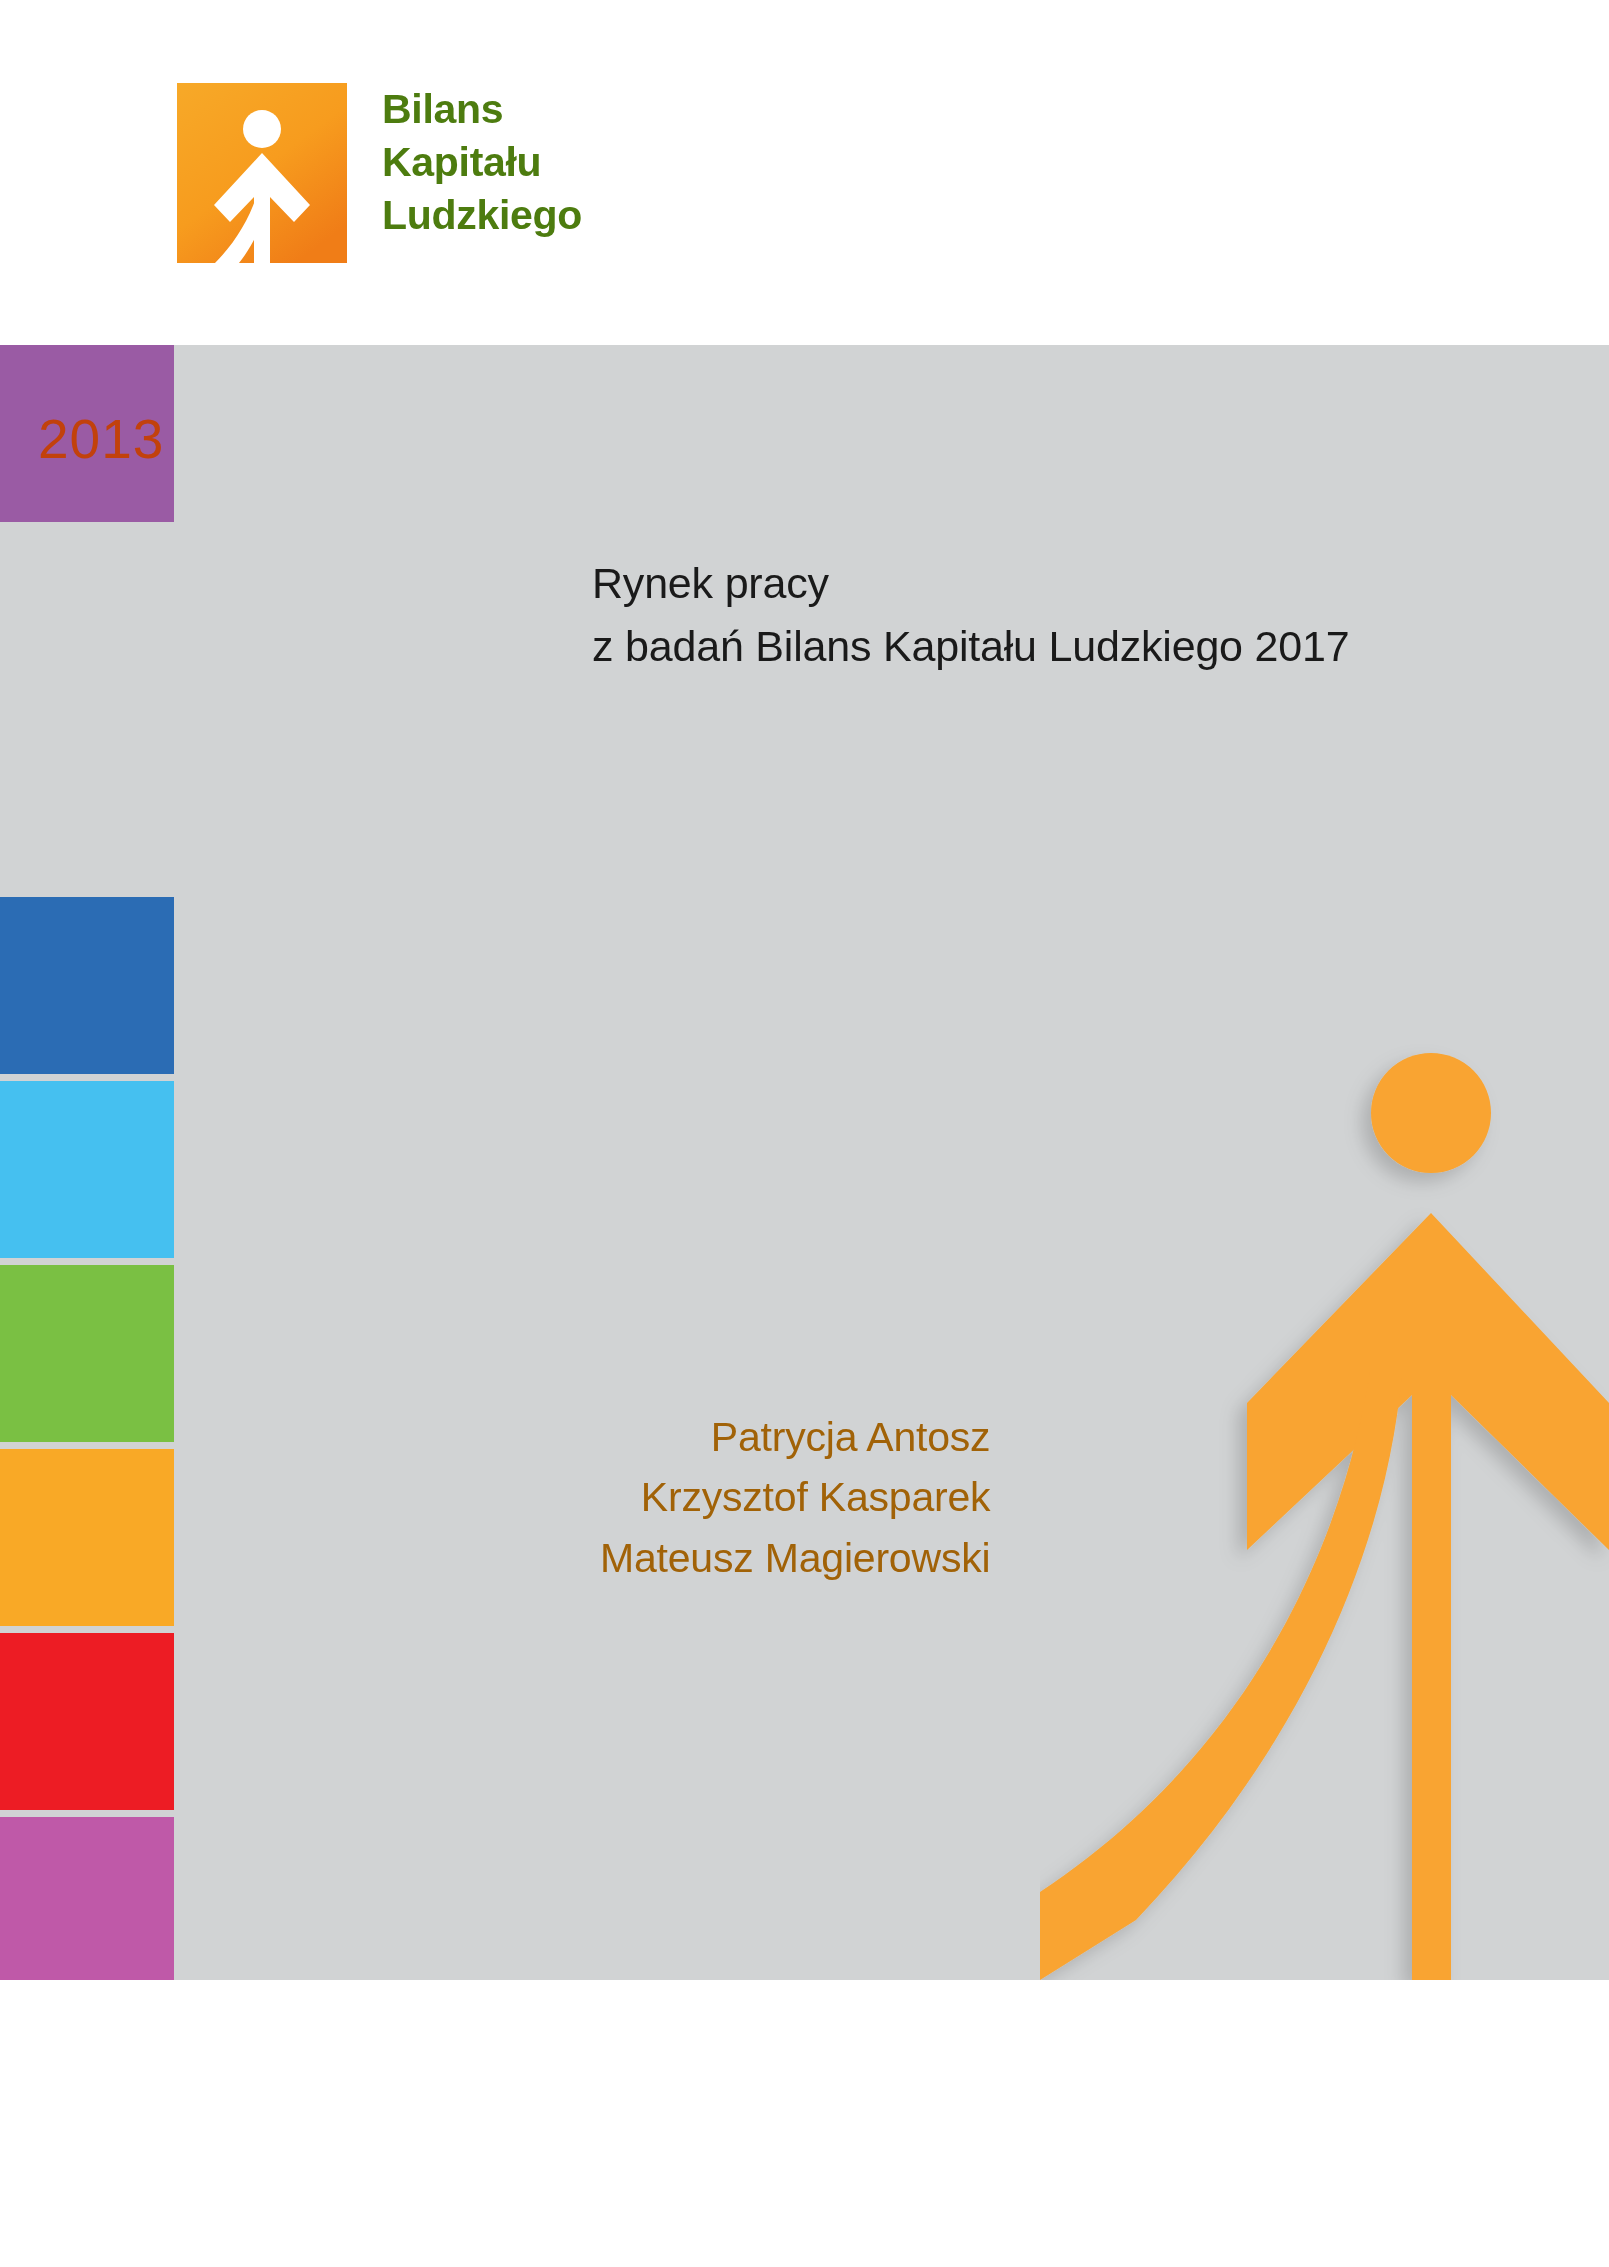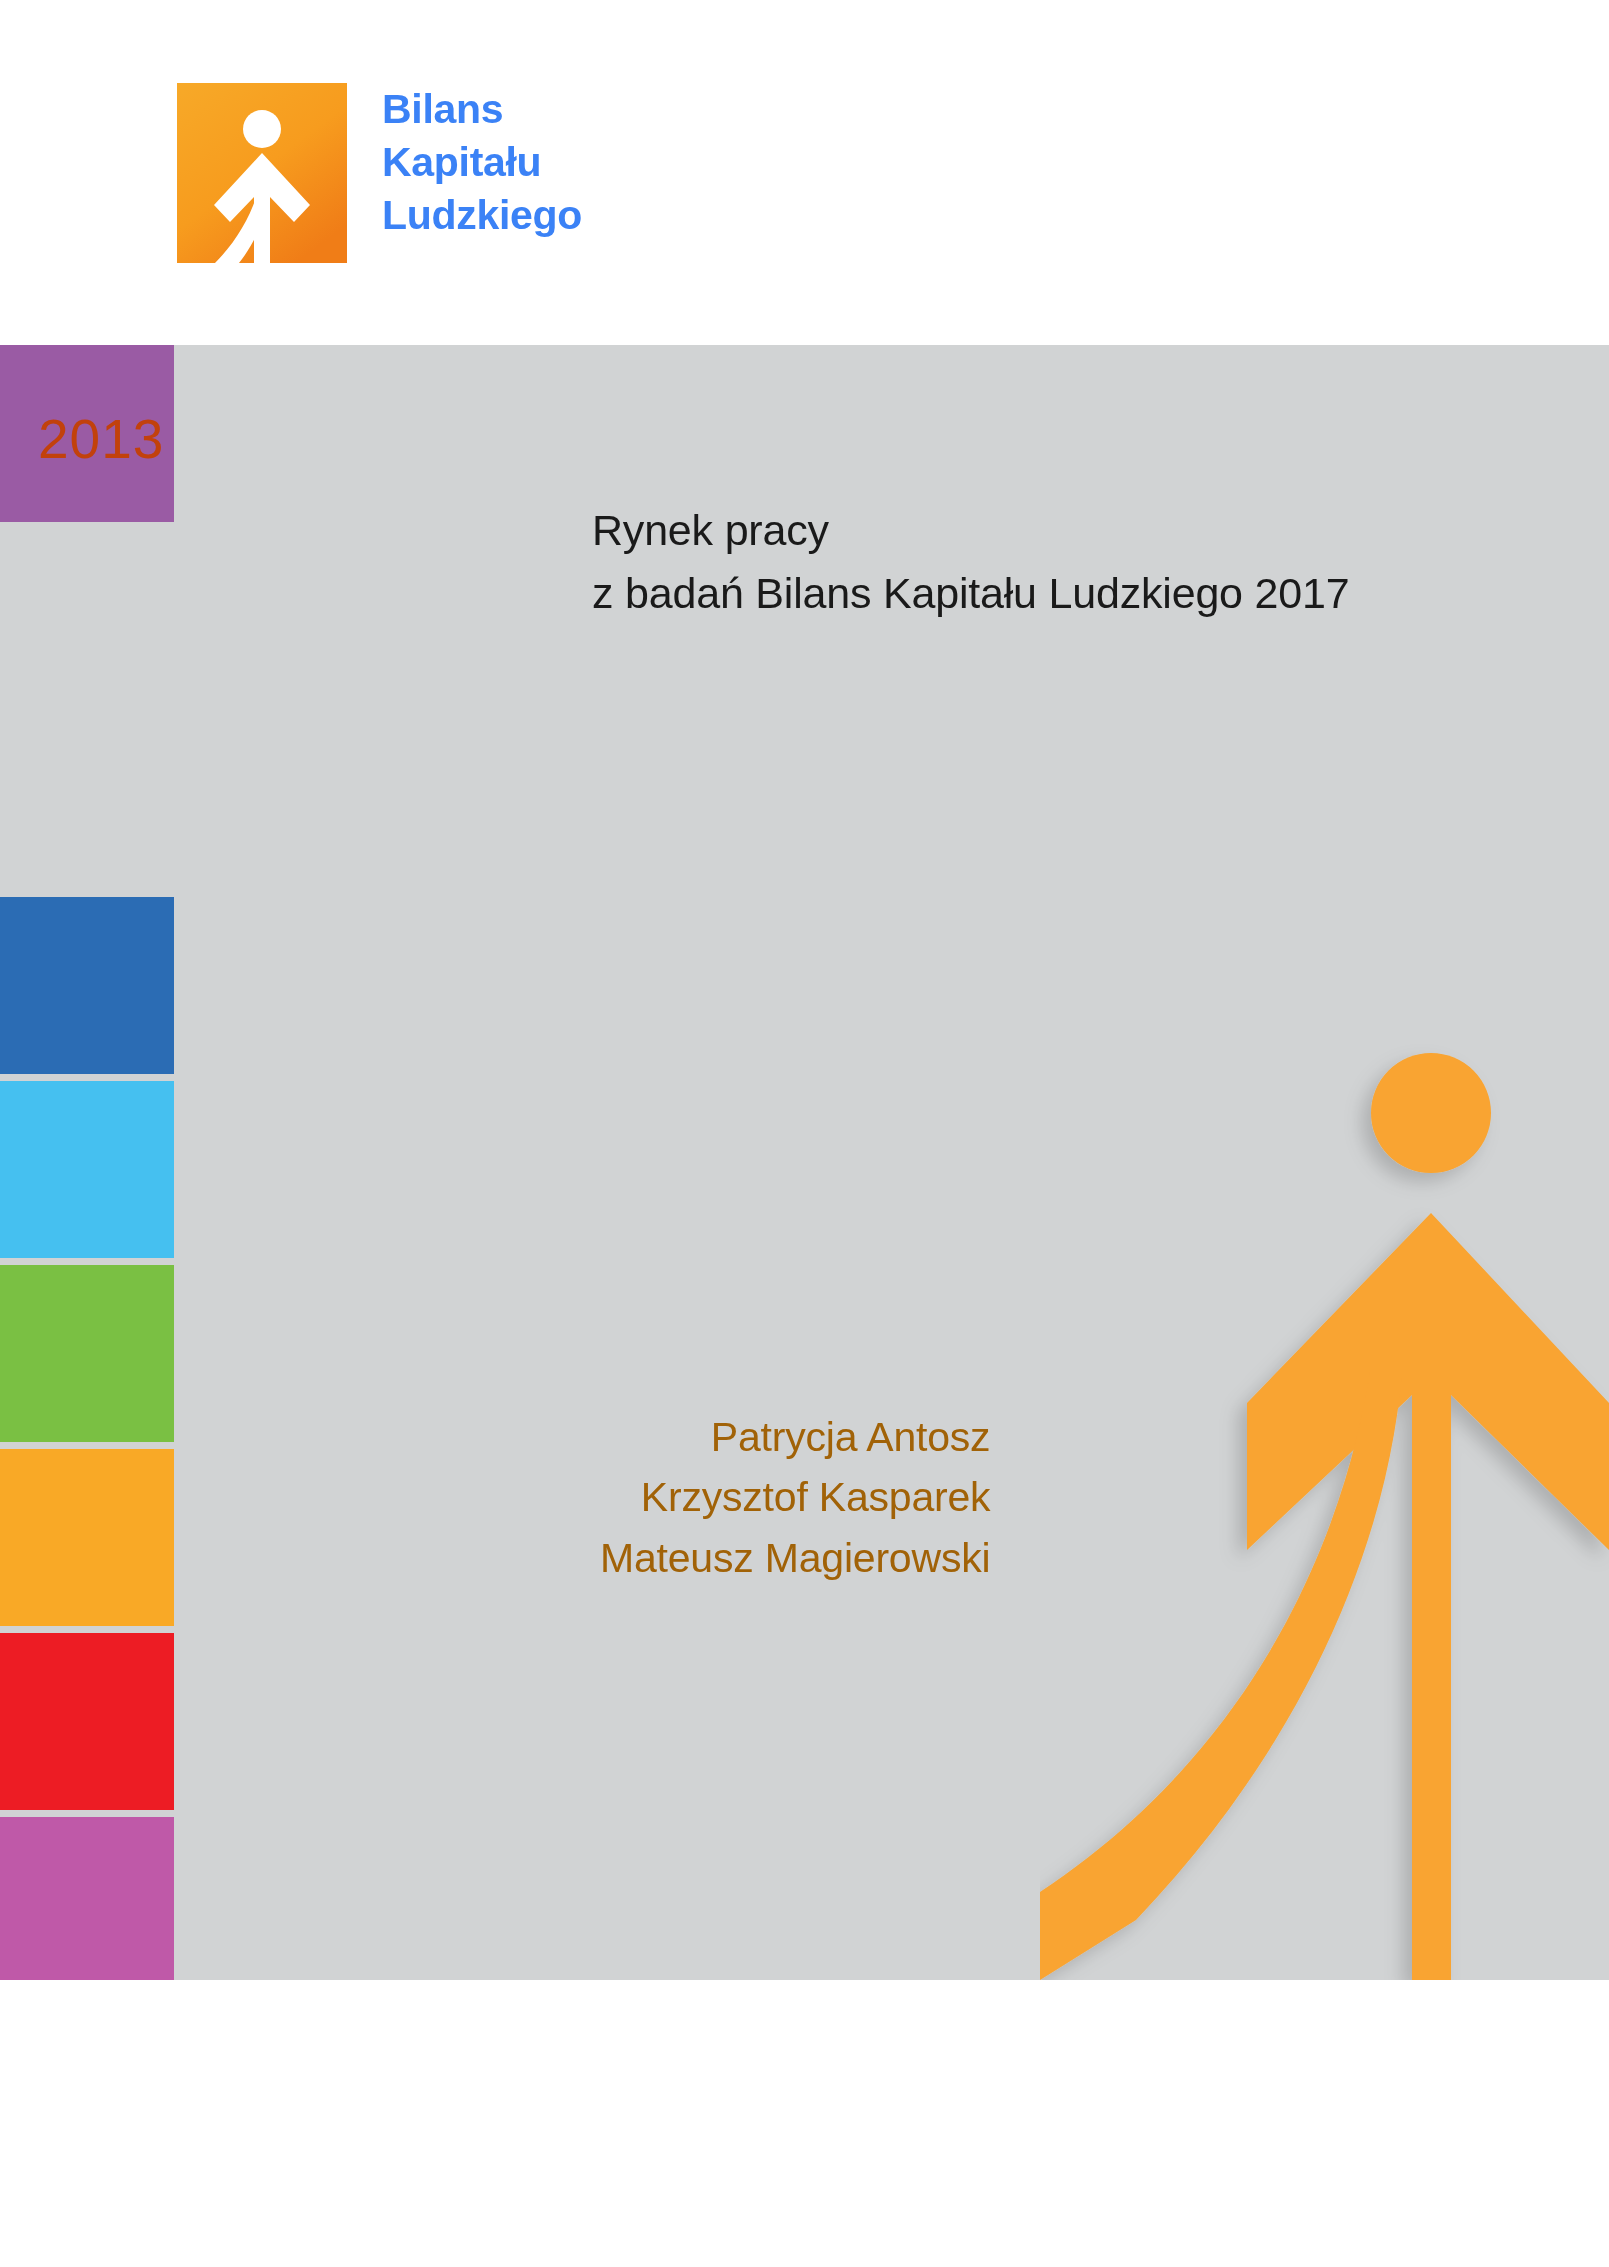--- a/index.html
+++ b/index.html
@@ -30,21 +30,21 @@
     width: 170px;
     height: 180px;
     background: linear-gradient(150deg, #f5a623 0%, #f7a51c 45%, #f39019 100%);
     position: relative;
     overflow: hidden;
     flex: 0 0 auto;
   }
   .brand-mark svg { display: block; }
   .brand-words {
     margin-left: 35px;
-    color: #3b82f6;
+    color: #4d7c0f;
     font-weight: bold;
     font-size: 41px;
     line-height: 1.29;
     letter-spacing: -0.3px;
     white-space: nowrap;
   }
 
   
   .grey-field {
     position: absolute;
@@ -75,21 +75,21 @@
     top: 1020px;
     width: 569px;
     height: 960px;
     overflow: hidden;
   }
 
   
   .title-block {
     position: absolute;
     left: 592px;
-    top: 499px;
+    top: 552px;
     color: #1a1a1a;
     font-size: 43px;
     line-height: 1.46;
     letter-spacing: -0.2px;
     white-space: nowrap;
   }
   .authors-block {
     position: absolute;
     left: 600px;
     top: 1407px;

